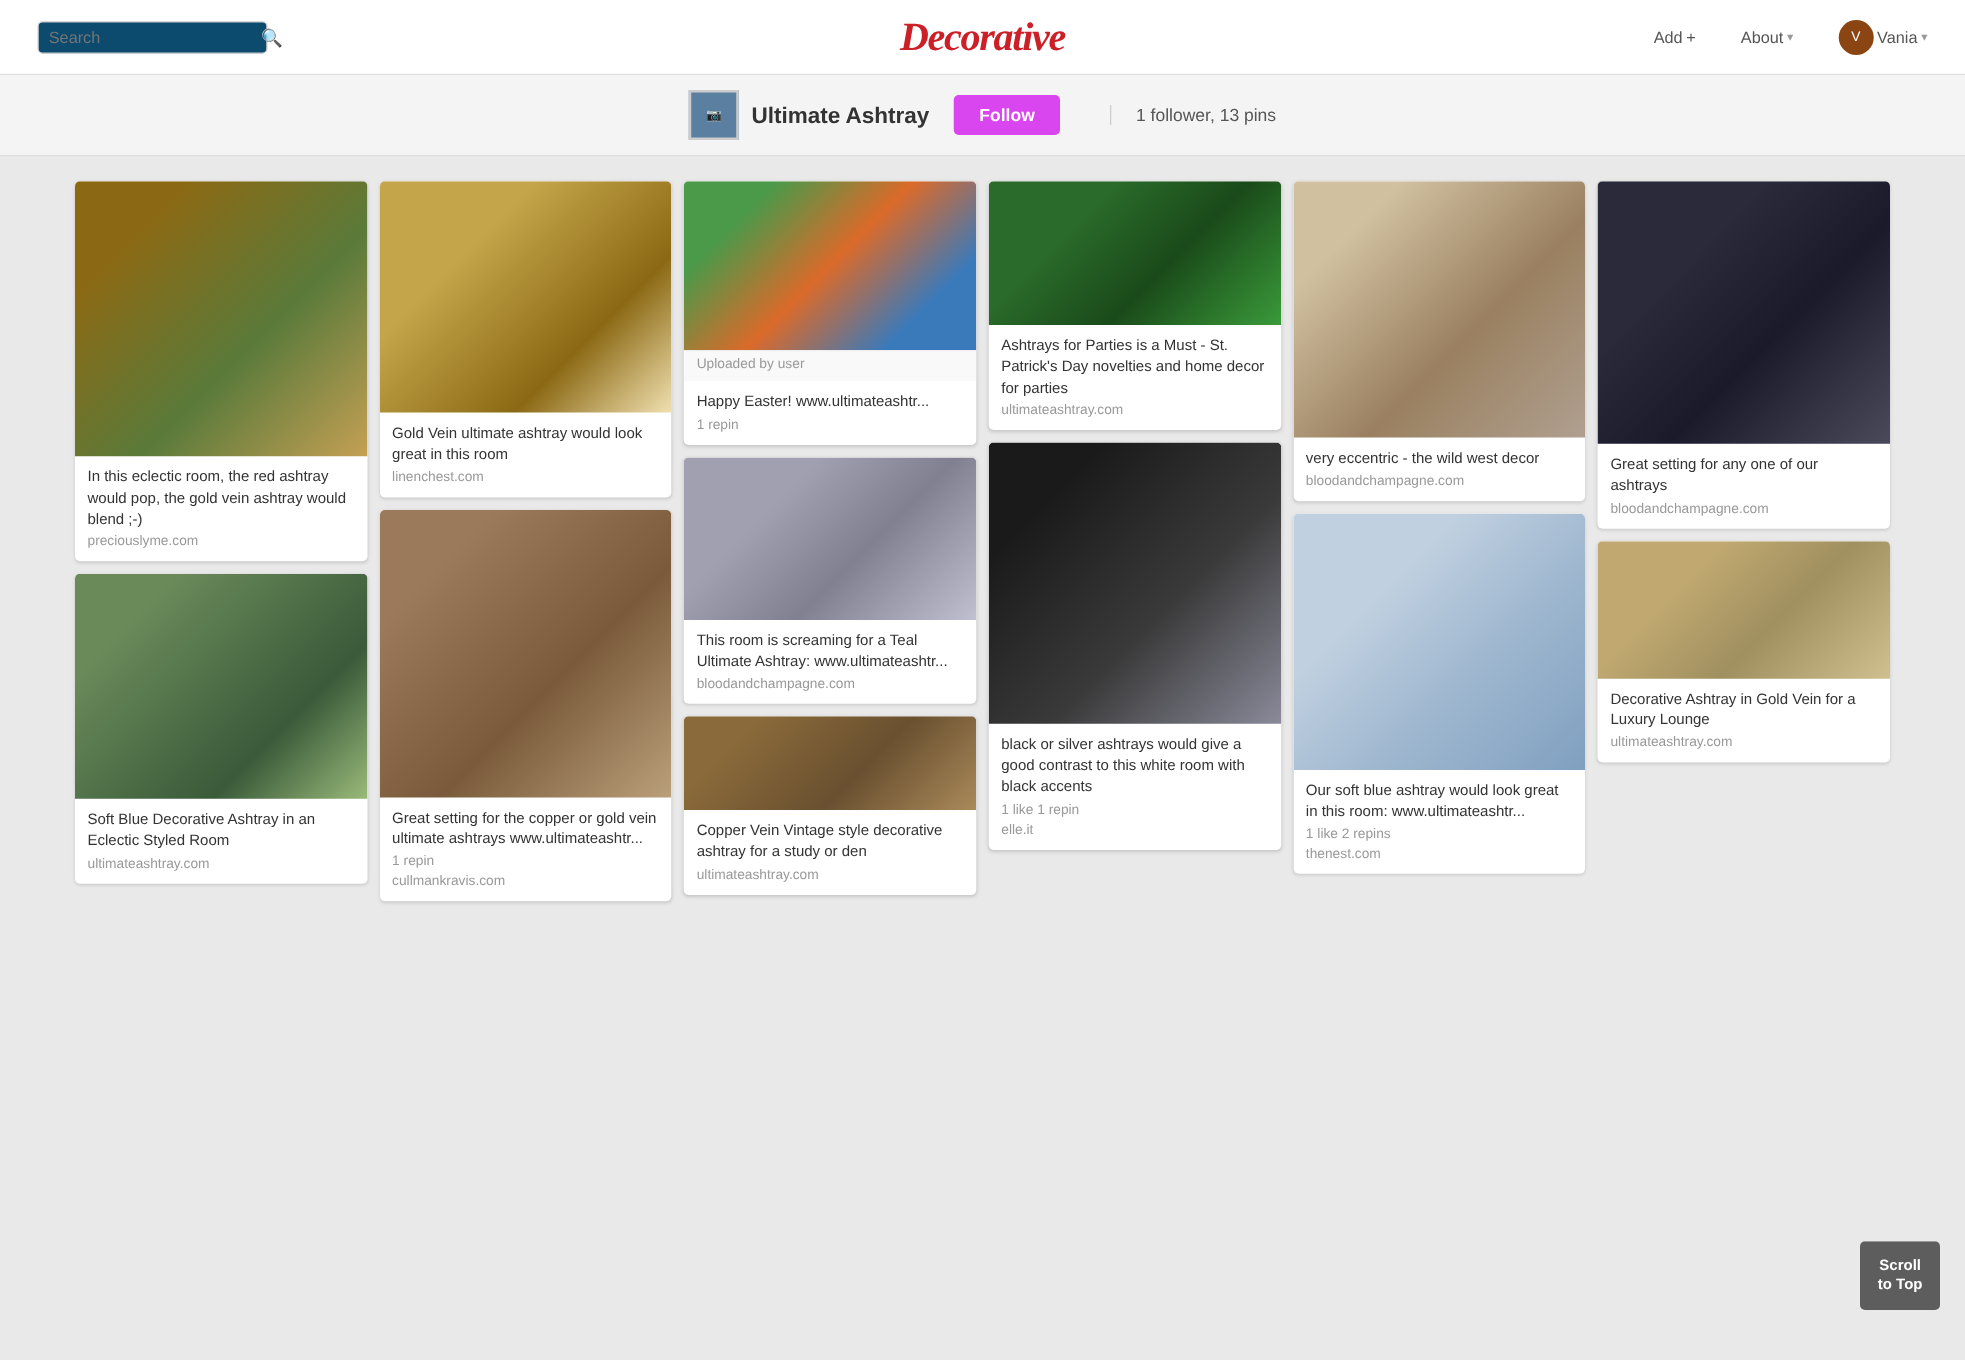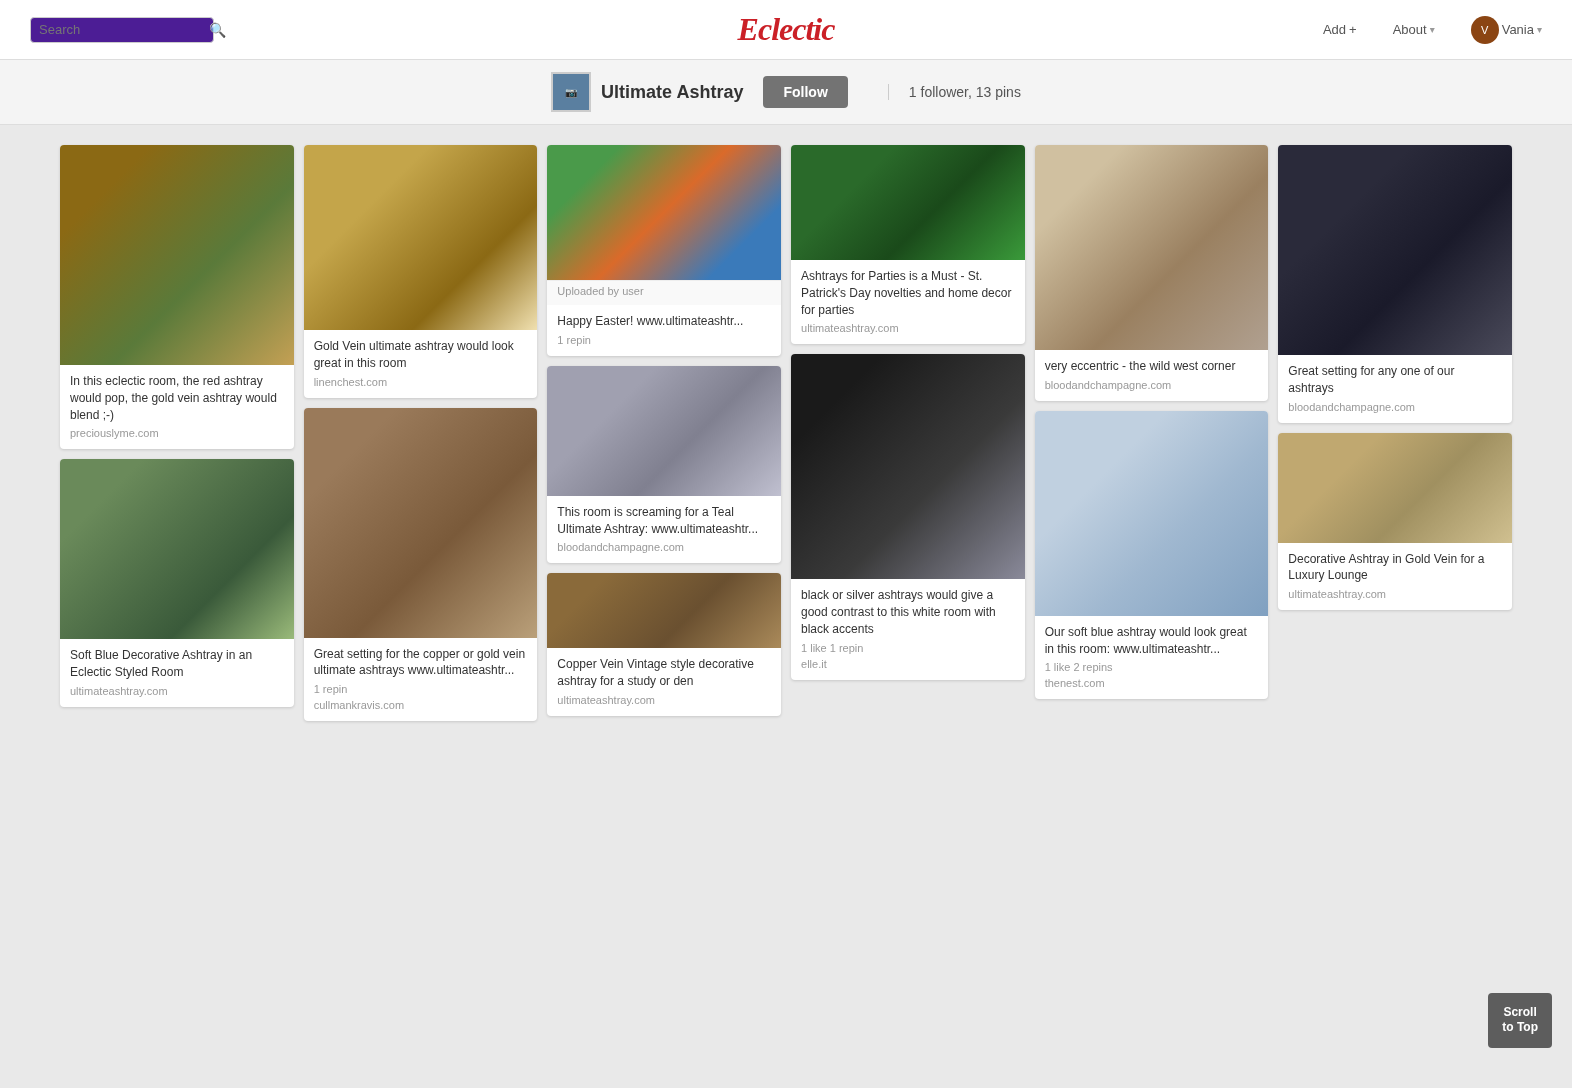--- a/index.html
+++ b/index.html
@@ -25,21 +25,21 @@
       display: flex;
       align-items: center;
       gap: 8px;
     }
     .search-box {
       display: flex;
       align-items: center;
       border: 1px solid #ccc;
       border-radius: 4px;
       padding: 4px 8px;
-      background: #4c1d95;
+      background: #0c4a6e;
       width: 184px;
     }
     .search-box input {
       border: none;
       outline: none;
       font-size: 13px;
       color: #999;
       width: 170px;
       background: transparent;
     }
@@ -115,21 +115,21 @@
       justify-content: center;
       color: #fff;
       font-size: 10px;
     }
     .board-name {
       font-size: 18px;
       font-weight: bold;
       color: #333;
     }
     .follow-btn {
-      background: #737373;
+      background: #d946ef;
       color: #fff;
       border: none;
       border-radius: 4px;
       padding: 8px 20px;
       font-size: 14px;
       font-weight: bold;
       cursor: pointer;
     }
     .board-stats {
       font-size: 14px;
@@ -229,21 +229,21 @@
 
 <header class="header">
   <div class="header-left">
     <div class="search-box">
       <input type="text" placeholder="Search" style="">
       <span class="search-icon-svg">🔍</span>
     </div>
   </div>
 
   <div class="header-center">
-    <div class="pinterest-logo">Eclectic</div>
+    <div class="pinterest-logo">Decorative</div>
   </div>
 
   <div class="header-right">
     <div class="header-btn">
       <span>Add</span>
       <span>+</span>
     </div>
     <div class="header-btn">
       <span>About</span>
       <span class="chevron">▾</span>
@@ -341,21 +341,21 @@
           <div class="pin-description">black or silver ashtrays would give a good contrast to this white room with black accents</div>
           <div class="pin-meta">1 like  1 repin</div>
           <div class="pin-source">elle.it</div>
         </div>
       </div>
     </div>
     <div class="pin-column">
       <div class="pin-card">
         <div class="pin-image-placeholder img-wildwest"></div>
         <div class="pin-body">
-          <div class="pin-description">very eccentric - the wild west corner</div>
+          <div class="pin-description">very eccentric - the wild west decor</div>
           <div class="pin-source">bloodandchampagne.com</div>
         </div>
       </div>
       <div class="pin-card">
         <div class="pin-image-placeholder img-lounge"></div>
         <div class="pin-body">
           <div class="pin-description">Our soft blue ashtray would look great in this room: www.ultimateashtr...</div>
           <div class="pin-meta">1 like  2 repins</div>
           <div class="pin-source">thenest.com</div>
         </div>

